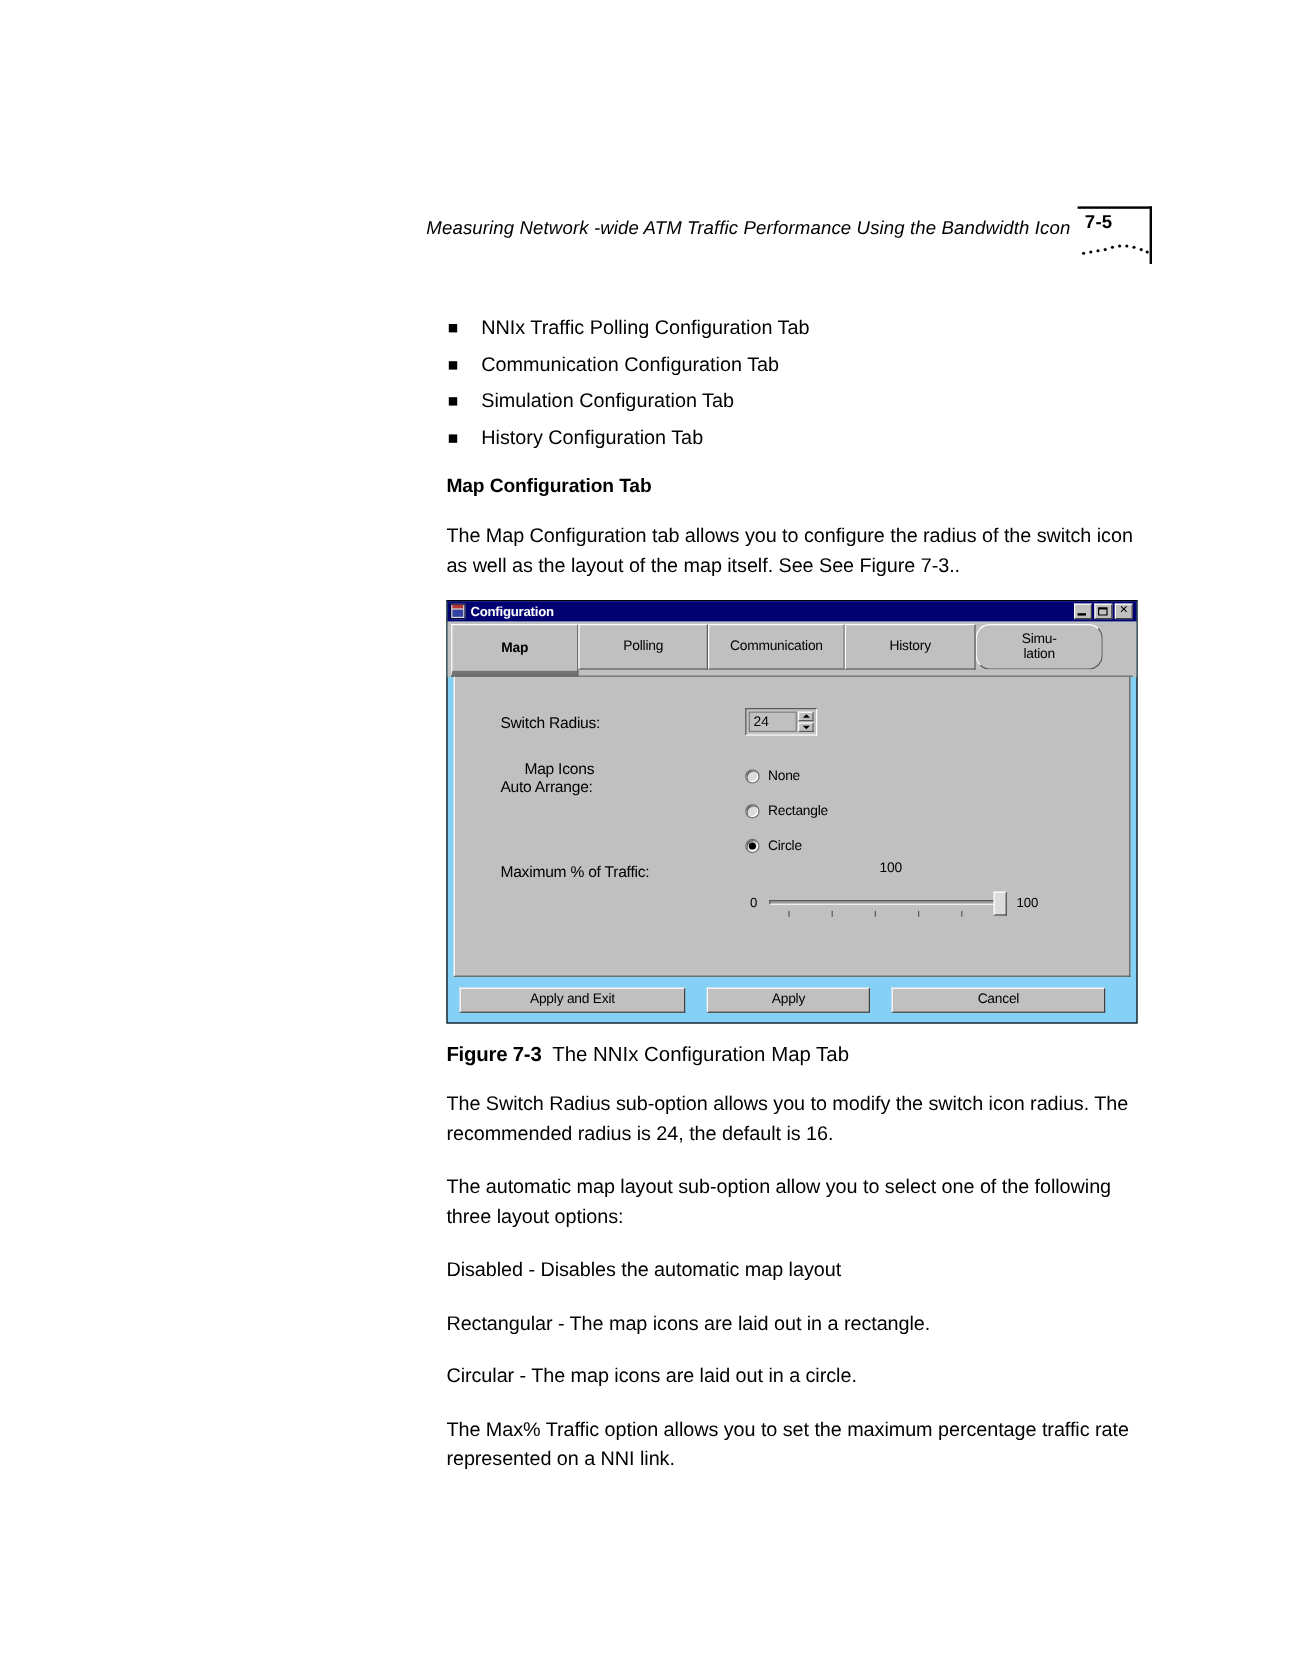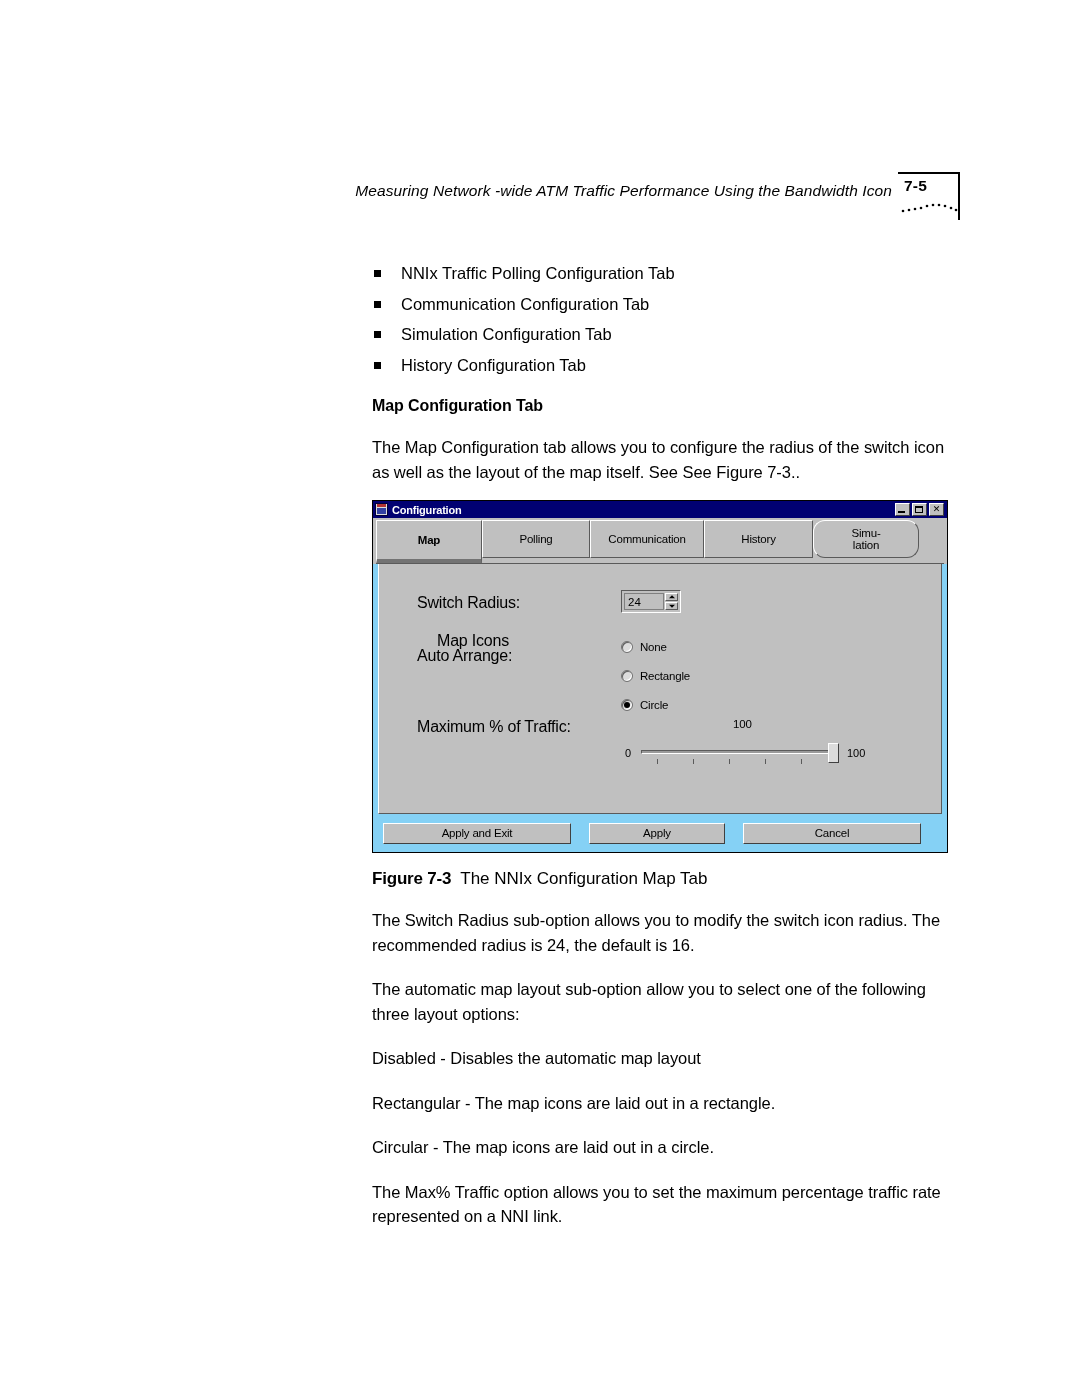--- a/index.html
+++ b/index.html
@@ -285,21 +285,21 @@
     border-left: 1px solid #ffffff;
     border-top: 0;
     border-right: 1px solid #5a5a5a;
     border-bottom: 1px solid #5a5a5a;
     position: relative;
     box-sizing: border-box;
   }
 
   .field-label {
     position: absolute;
-    font-size: 16px;
+    font-size: 13px;
     color: #000;
     letter-spacing: -0.2px;
     line-height: 13px;
     white-space: nowrap;
     text-align: right;
   }
 
   
   .spinner {
     position: absolute;

